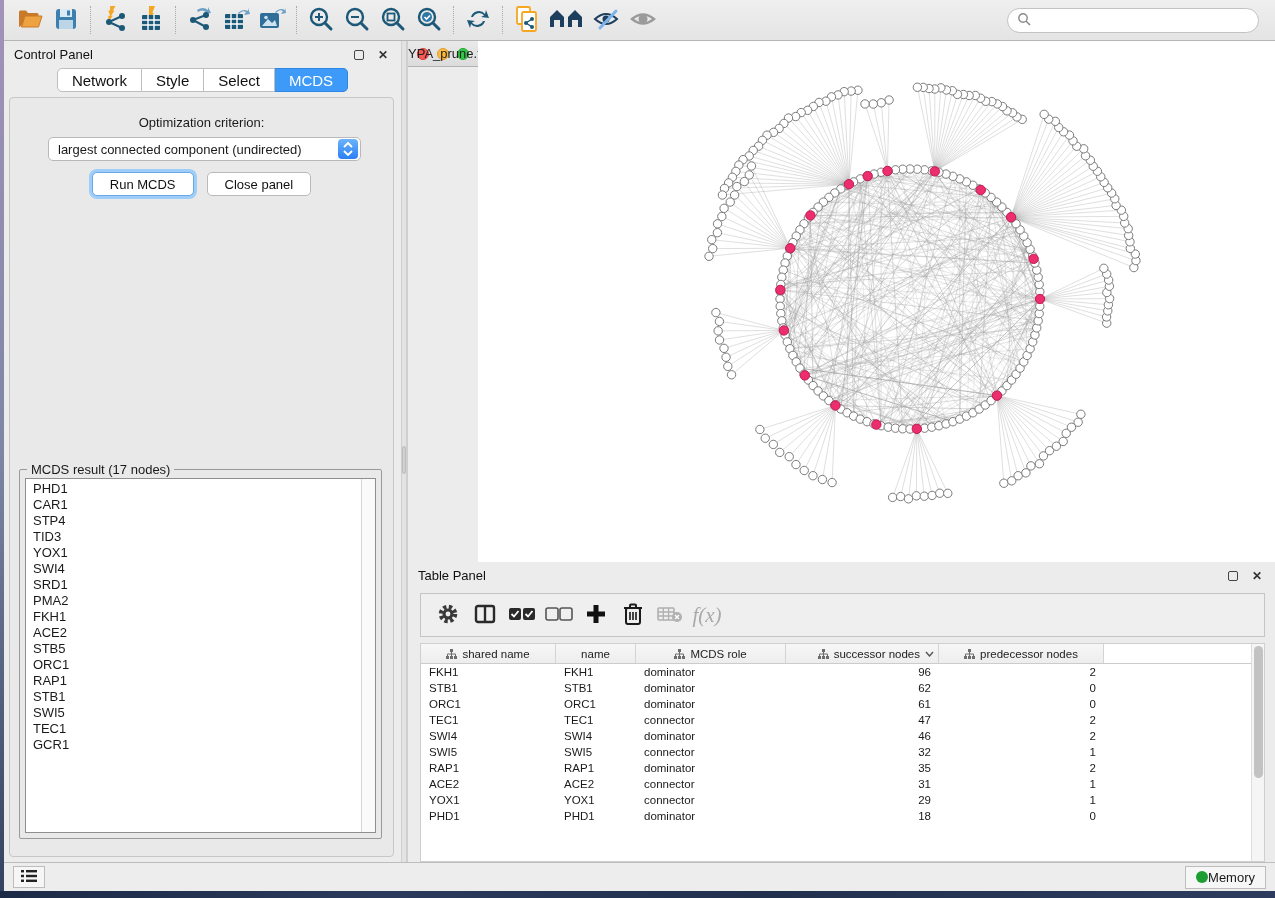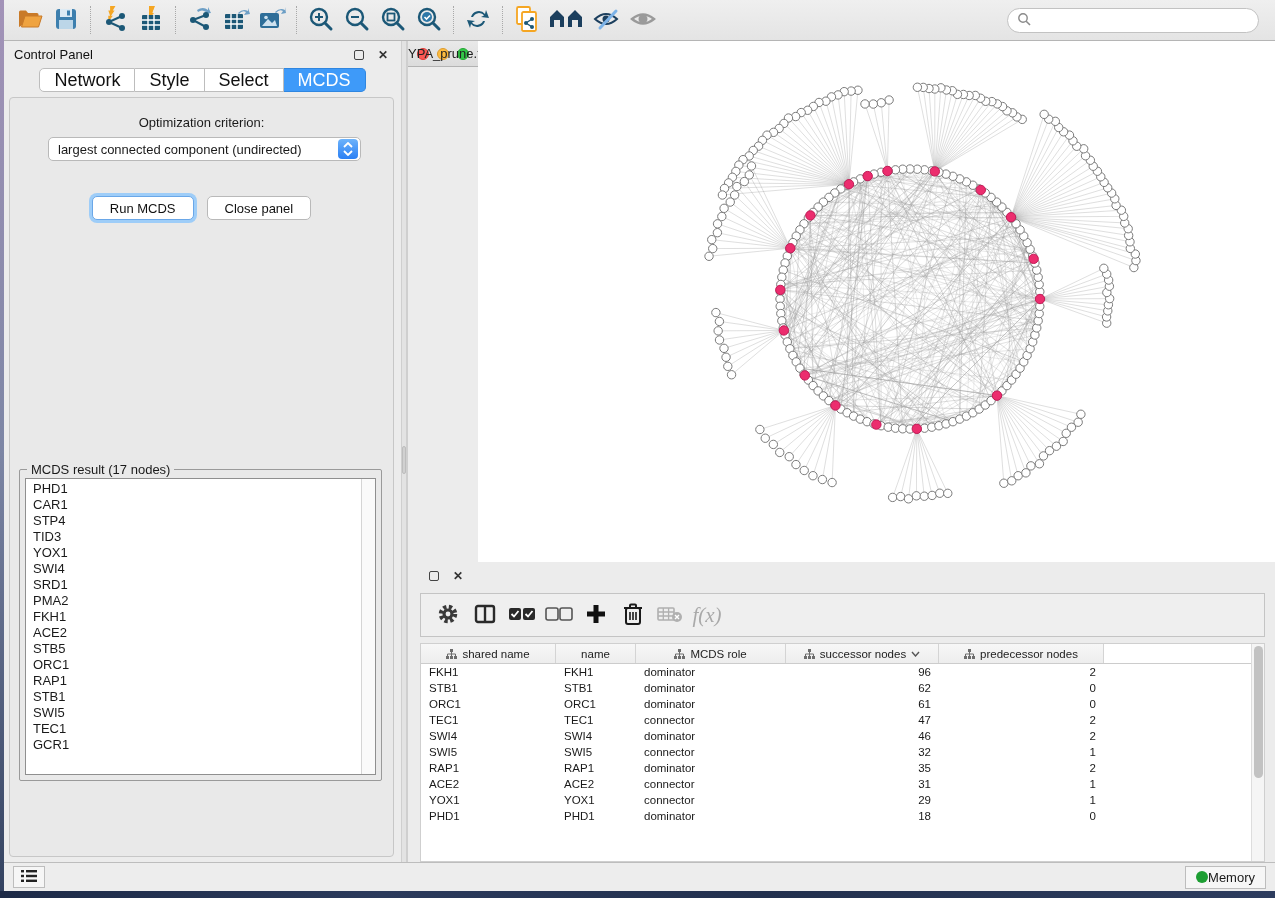--- a/index.html
+++ b/index.html
@@ -33,40 +33,40 @@
   
   .cpanel { width:397px; background:#ECECEC; position:relative; flex:none; }
   .panel-head { height:27px; display:flex; align-items:center; padding:0 10px; font-size:13px; color:#111; }
   .panel-head .ph-title { flex:1; }
   .ph-btn { width:16px; height:16px; display:flex; align-items:center; justify-content:center;
             font-size:12px; color:#333; margin-left:8px; font-weight:bold; }
   .ph-float { width:10px; height:10px; border:1.5px solid #444; border-radius:2px; }
 
   .seg { display:flex; justify-content:center; }
   .seg .seg-btn { background:#fff; border:1px solid #bdbdbd; border-left:none; padding:3px 14px;
-                  font-size:18px; color:#111; height:24px; display:flex; align-items:center; }
+                  font-size:15px; color:#111; height:24px; display:flex; align-items:center; }
   .seg .seg-btn:first-child { border-left:1px solid #bdbdbd; border-radius:5px 0 0 5px; }
   .seg .seg-btn:last-child  { border-radius:0 5px 5px 0; }
   .seg .seg-btn.active { background:#3E9AF9; border-color:#2f86e0; color:#fff; }
 
   .tab-panel { position:absolute; left:5px; right:7px; top:56px; bottom:5px;
                background:#E9E9E9; border:1px solid #c7c7c7; border-radius:4px; }
   .crit-label { position:absolute; top:17px; width:100%; text-align:center; font-size:13px; }
   .dropdown { position:absolute; top:39px; left:38px; width:313px; height:24px; background:#fff;
               border:1px solid #b9b9b9; border-radius:5px; display:flex; align-items:center; }
   .dropdown .dd-text { flex:1; padding:0 9px; font-size:13px; white-space:nowrap; overflow:hidden; }
   .dd-stepper { width:20px; height:20px; margin-right:2px; border-radius:4px;
                 background:linear-gradient(#6db3fb,#2a7ff4); display:flex; flex-direction:column;
                 align-items:center; justify-content:center; gap:2px; }
-  .btn-row { position:absolute; top:74px; left:0; width:100%; display:flex; justify-content:center; gap:13px;margin-top:24px; }
+  .btn-row { position:absolute; top:74px; left:0; width:100%; display:flex; justify-content:center; gap:13px; }
   .mac-btn { background:#fff; border:1px solid #b9b9b9; border-radius:5px; height:24px;
              padding:0 17px; font-size:13px; color:#111; font-family:"Liberation Sans",sans-serif; }
   .mac-btn.focused { box-shadow:0 0 0 3px #9ecdf8; border-color:#6aa7e8; }
 
-  .groupbox { position:absolute; left:9px; right:11px; top:371px; height:312px;
+  .groupbox { position:absolute; left:9px; right:11px; top:371px; height:370px;
               border:1px solid #9a9a9a; border-radius:2px; }
   .groupbox .legend { position:absolute; top:-8px; left:7px; background:#E9E9E9; padding:0 4px; font-size:13px; }
   .mcds-list { position:absolute; left:5px; right:5px; top:8px; bottom:5px; background:#fff;
                border:1px solid #8f8f8f; overflow:hidden; display:flex; }
   .mcds-items { flex:1; padding:2px 0 0 7px; font-size:13px; line-height:16px; }
   .mcds-scroll { width:14px; border-left:1px solid #d5d5d5; background:#fafafa; }
 
   
   .vsplit { width:6px; background:#e3e3e3; border-left:1px solid #cfcfcf; border-right:1px solid #cfcfcf;
             position:relative; flex:none; }
@@ -1153,20 +1153,21 @@
               <circle cx="357.435063274364" cy="364.4897657575689" r="4.7" fill="#EC2D6E" stroke="#c21b57" stroke-width="1"></circle>
               <circle cx="398.3535241366723" cy="383.57035741757886" r="4.7" fill="#EC2D6E" stroke="#c21b57" stroke-width="1"></circle>
               <circle cx="438.8036743115827" cy="387.82183951809463" r="4.7" fill="#EC2D6E" stroke="#c21b57" stroke-width="1"></circle>
               <circle cx="518.9869788266515" cy="354.6088273120613" r="4.7" fill="#EC2D6E" stroke="#c21b57" stroke-width="1"></circle>
             </svg>
         </div>
       </div>
 
       <div class="tablepanel">
         <div class="panel-head">
+          <span class="ph-title">Table Panel</span>
           <span class="ph-btn">
               <span class="ph-float"></span>
             </span>
           <span class="ph-btn">✕</span>
         </div>
         <div class="tp-toolbar">
           <span class="tp-ico">
             <span>
               <svg width="24" height="24" viewBox="0 0 24 24">
                   <circle cx="12" cy="12" r="7" fill="none" stroke="#3a3a3a" stroke-width="4.5" stroke-dasharray="3.2 2.4"></circle>
@@ -1251,21 +1252,21 @@
                 <div class="hcell" style="width: 150px;">
                   <svg width="11" height="10" viewBox="0 0 11 10">
                     <rect x="4" y="0" width="3" height="3" fill="#6d6d6d"></rect>
                     <path d="M5.5 3 V5 M1.5 5 H9.5 M1.5 5 V7 M5.5 5 V7 M9.5 5 V7" stroke="#6d6d6d" stroke-width="1" fill="none"></path>
                     <rect x="0" y="7" width="3" height="3" fill="#6d6d6d"></rect>
                     <rect x="4" y="7" width="3" height="3" fill="#6d6d6d"></rect>
                     <rect x="8" y="7" width="3" height="3" fill="#6d6d6d"></rect>
                   </svg>
                   <span>MCDS role</span>
                 </div>
-                <div class="hcell" style="width: 153px;">
+                <div class="hcell" style="width: 153px; justify-content: flex-end;">
                   <svg width="11" height="10" viewBox="0 0 11 10">
                     <rect x="4" y="0" width="3" height="3" fill="#6d6d6d"></rect>
                     <path d="M5.5 3 V5 M1.5 5 H9.5 M1.5 5 V7 M5.5 5 V7 M9.5 5 V7" stroke="#6d6d6d" stroke-width="1" fill="none"></path>
                     <rect x="0" y="7" width="3" height="3" fill="#6d6d6d"></rect>
                     <rect x="4" y="7" width="3" height="3" fill="#6d6d6d"></rect>
                     <rect x="8" y="7" width="3" height="3" fill="#6d6d6d"></rect>
                   </svg>
                   <span>successor nodes</span>
                   <svg width="9" height="6" viewBox="0 0 9 6">
                     <path d="M1 1 L4.5 5 L8 1" fill="none" stroke="#555" stroke-width="1.4"></path>

